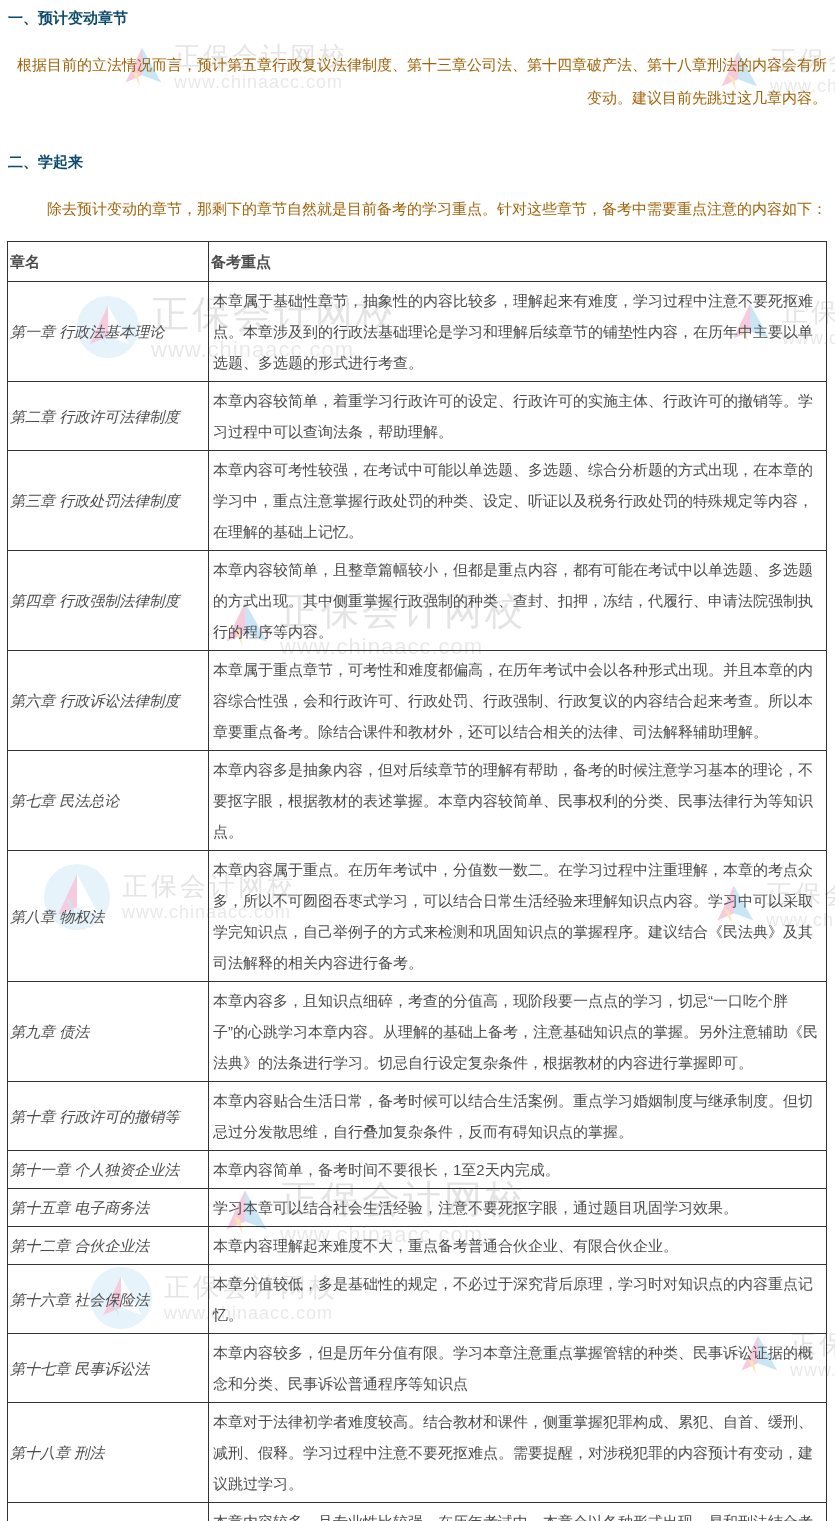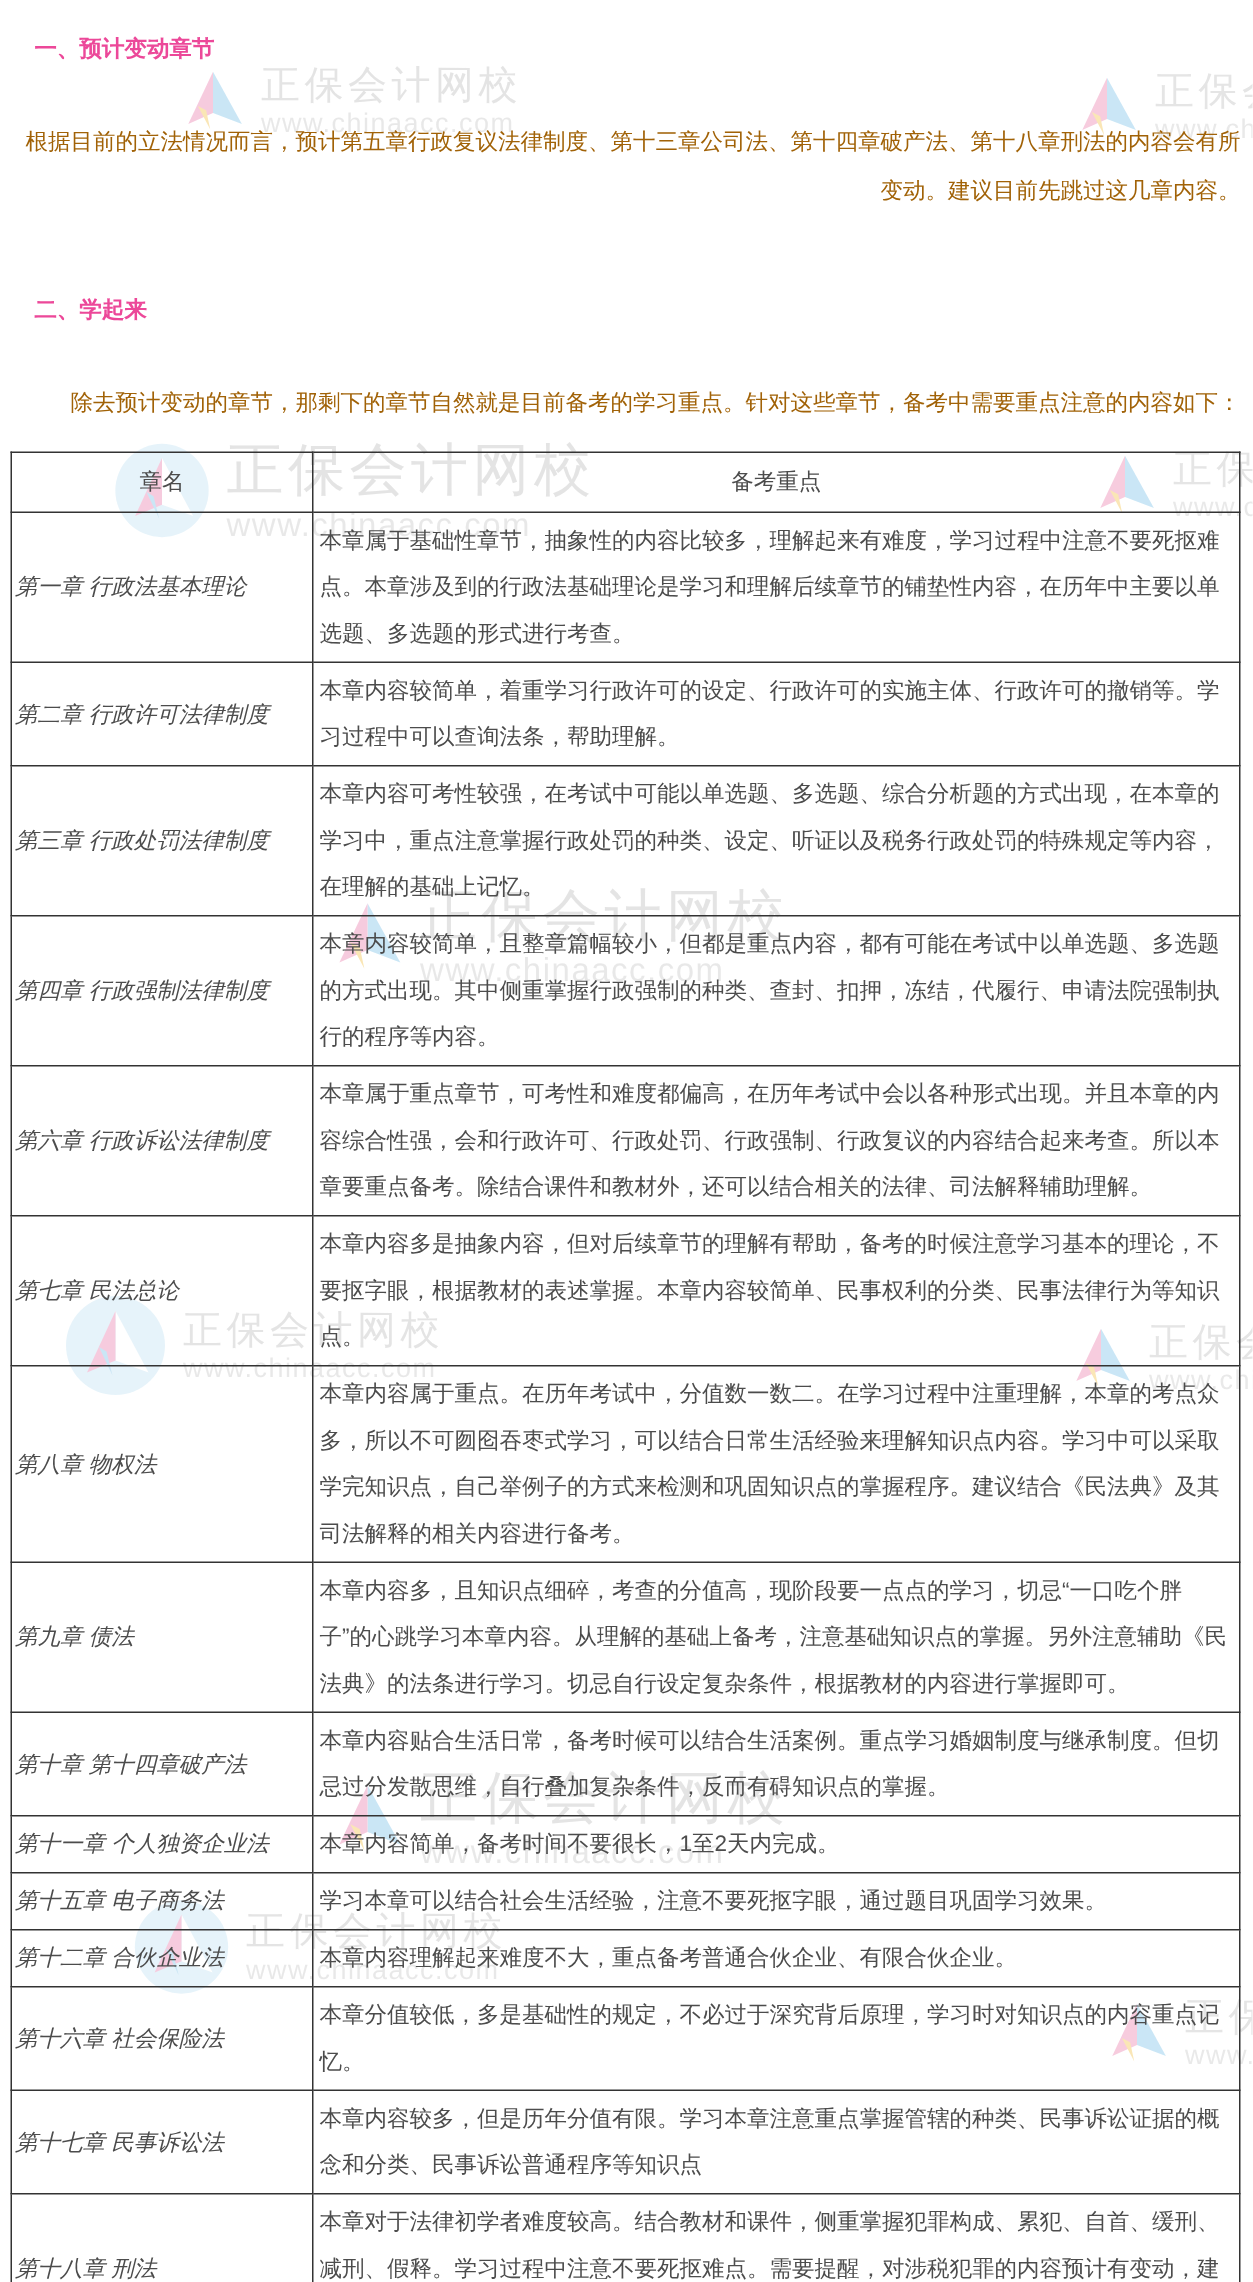--- a/index.html
+++ b/index.html
@@ -7,25 +7,25 @@
     width:835px;
     min-height:1521px;
     background:#ffffff;
     position:relative;
     overflow:hidden;
     font-family:"Liberation Sans","DejaVu Sans",sans-serif;
     color:#4c4c4c;
   }
   .content{position:relative;z-index:2;}
   .sec-heading{
-    margin:15px;
+    margin:0;
     padding:8px 20px 0 8px;
     font-size:15px;
     font-weight:bold;
-    color:#ec4899;
+    color:#0c4a6e;
     line-height:20px;
   }
   .sec-heading.second{padding-top:38px;}
   .body-par{
     margin:0;
     padding:20px 8px 0 8px;
     font-size:15px;
     line-height:33px;
     color:#a16207;
     text-align:right;
@@ -39,22 +39,22 @@
   table.chapter-table th,
   table.chapter-table td{
     border:1px solid #333333;
     font-size:15px;
     line-height:31px;
     vertical-align:middle;
     word-break:break-all;
   }
   table.chapter-table th{
     height:37px;
-    font-weight:normal;
-    text-align:center;
+    font-weight:bold;
+    text-align:left;
     padding:1px 2px;
     color:#4c4c4c;
   }
   th.col-chapter-h{width:196px;}
   td.col-chapter{
     padding:2px 2px;
     text-align:left;
     font-style:italic;
   }
   td.col-focus{
@@ -255,21 +255,21 @@
         </tr>
         <tr>
           <td class="col-chapter">第八章  物权法</td>
           <td class="col-focus">本章内容属于重点。在历年考试中，分值数一数二。在学习过程中注重理解，本章的考点众多，所以不可囫囵吞枣式学习，可以结合日常生活经验来理解知识点内容。学习中可以采取学完知识点，自己举例子的方式来检测和巩固知识点的掌握程序。建议结合《民法典》及其司法解释的相关内容进行备考。</td>
         </tr>
         <tr>
           <td class="col-chapter">第九章  债法</td>
           <td class="col-focus">本章内容多，且知识点细碎，考查的分值高，现阶段要一点点的学习，切忌“一口吃个胖子”的心跳学习本章内容。从理解的基础上备考，注意基础知识点的掌握。另外注意辅助《民法典》的法条进行学习。切忌自行设定复杂条件，根据教材的内容进行掌握即可。</td>
         </tr>
         <tr>
-          <td class="col-chapter">第十章  第十四章破产法</td>
+          <td class="col-chapter">第十章  行政许可的撤销等</td>
           <td class="col-focus">本章内容贴合生活日常，备考时候可以结合生活案例。重点学习婚姻制度与继承制度。但切忌过分发散思维，自行叠加复杂条件，反而有碍知识点的掌握。</td>
         </tr>
         <tr>
           <td class="col-chapter">第十一章  个人独资企业法</td>
           <td class="col-focus">本章内容简单，备考时间不要很长，1至2天内完成。</td>
         </tr>
         <tr>
           <td class="col-chapter">第十五章  电子商务法</td>
           <td class="col-focus">学习本章可以结合社会生活经验，注意不要死抠字眼，通过题目巩固学习效果。</td>
         </tr>

